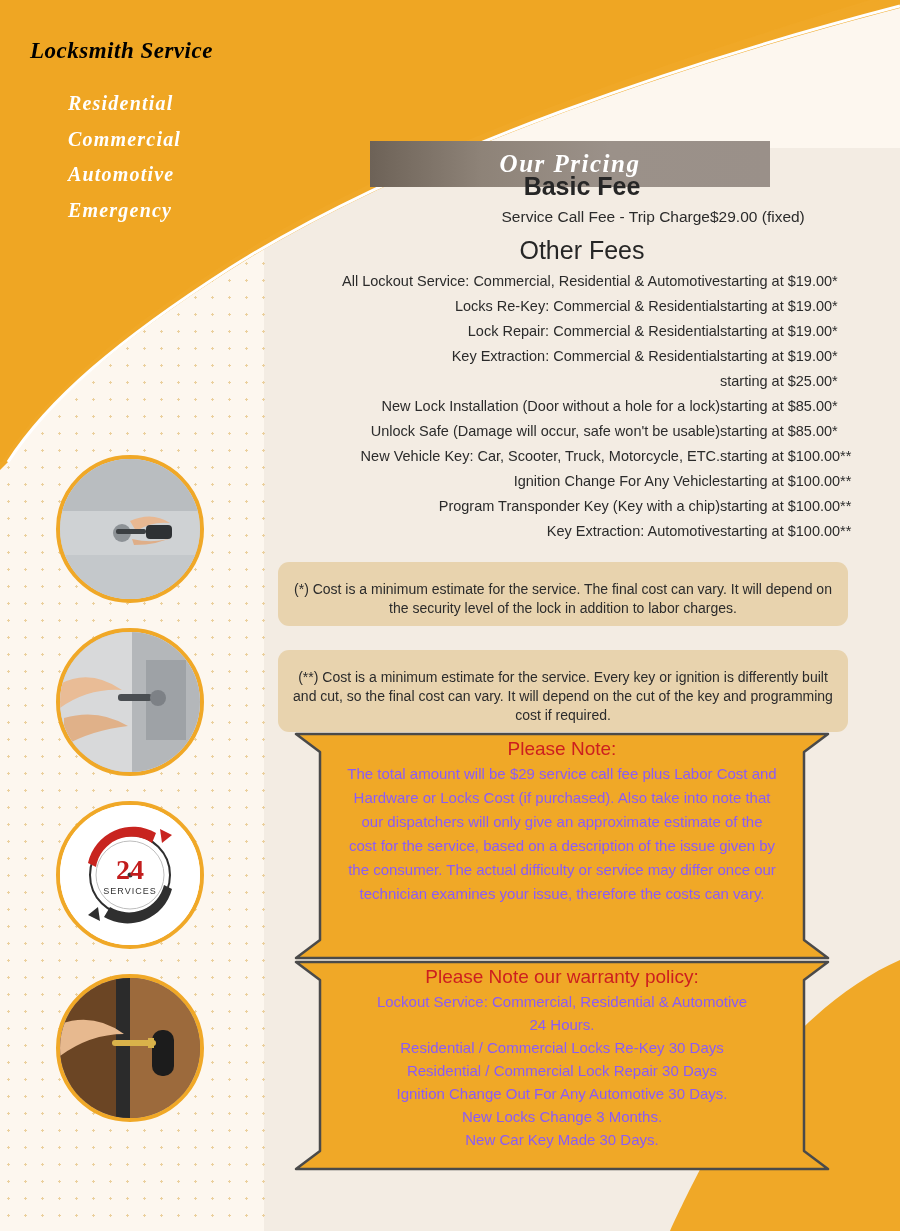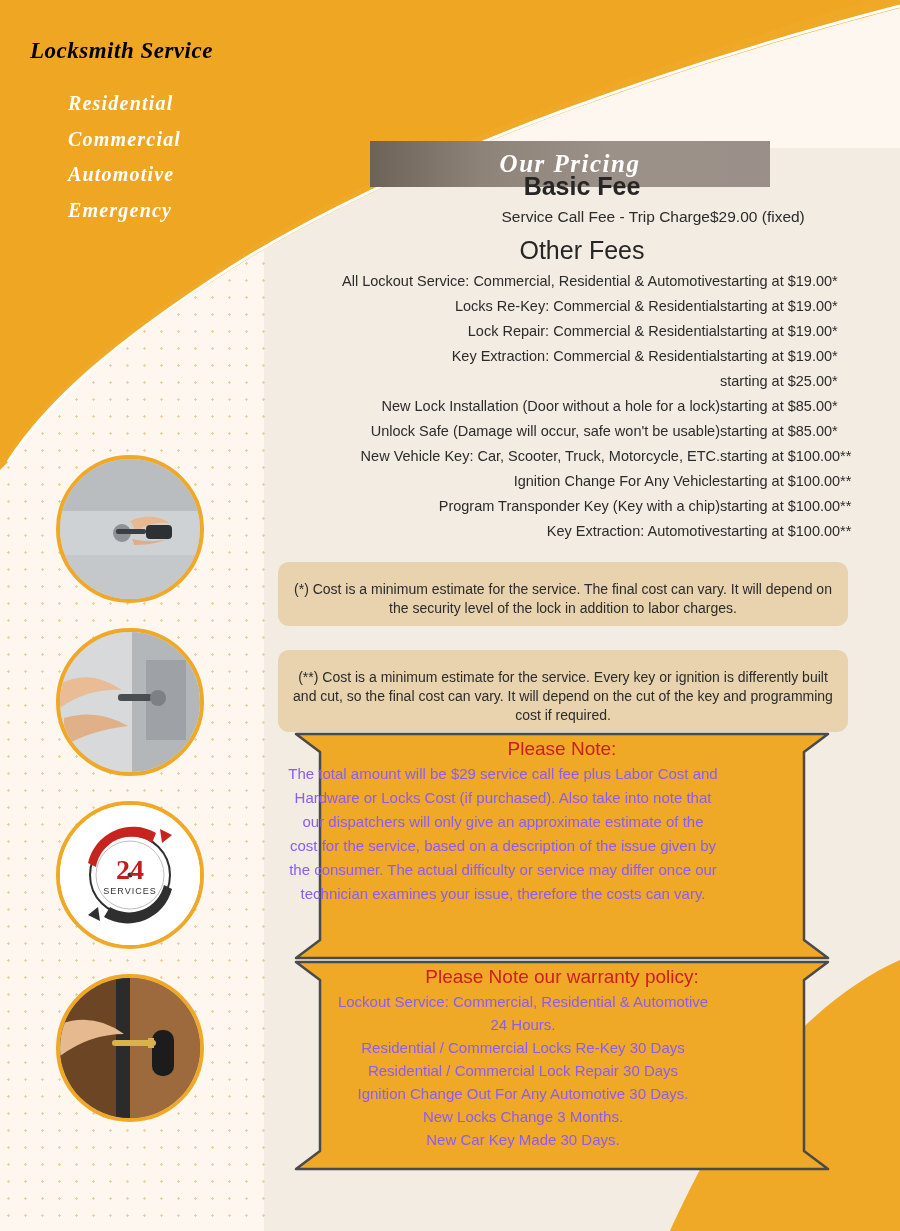--- a/index.html
+++ b/index.html
@@ -85,21 +85,21 @@
   }
   #note-star{left:278px;top:562px;width:570px;height:64px;}
   #note-dstar{left:278px;top:650px;width:570px;height:82px;}
 
   .ribbon{
     position:absolute;
   }
   .ribbon .content{
     position:absolute;left:0;top:0;width:100%;height:100%;
     box-sizing:border-box;
-    display:flex;flex-direction:column;
+    display:flex;flex-direction:column;align-items:center;
     padding-top:8px;
   }
   .ribbon-head{
     color:#cc1f1f;font-size:19px;text-align:center;margin-bottom:2px;
   }
   .ribbon-body{
     color:#8b5cf6;font-size:15px;line-height:24px;text-align:center;
     width:430px;
   }
   #ribbon1{left:288px;top:730px;width:548px;height:232px;}

